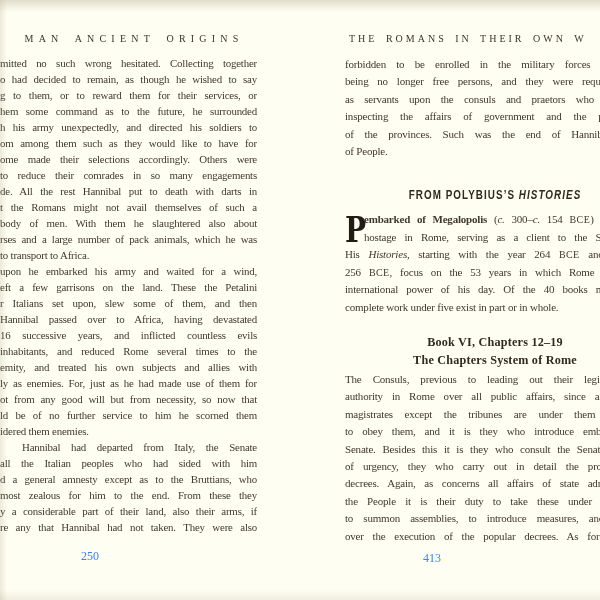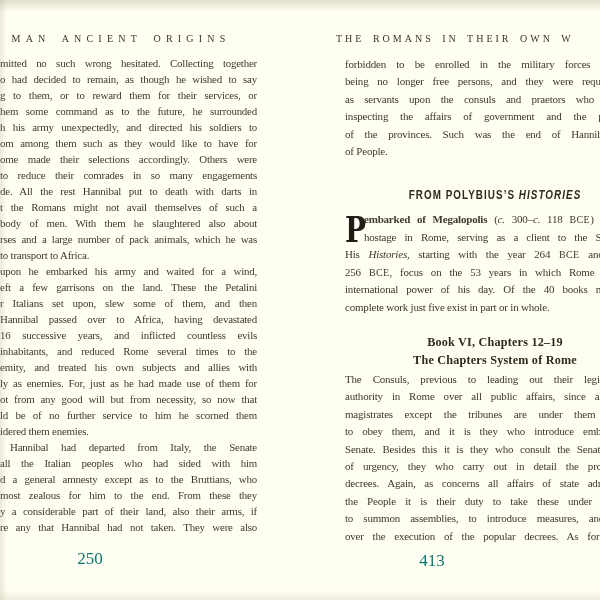--- a/index.html
+++ b/index.html
@@ -10,29 +10,29 @@
   }
   .shade-top{position:absolute;left:0;top:0;width:600px;height:12px;
     background:linear-gradient(rgba(150,140,110,0.28),rgba(150,140,110,0));pointer-events:none;}
   .shade-bottom{position:absolute;left:0;bottom:0;width:600px;height:10px;
     background:linear-gradient(rgba(150,140,110,0),rgba(150,140,110,0.15));pointer-events:none;}
   .shade-left{position:absolute;left:0;top:0;width:7px;height:600px;
     background:linear-gradient(90deg,rgba(150,140,110,0.18),rgba(150,140,110,0));pointer-events:none;}
 
   .runhead{
     position:absolute;top:33px;font-size:10px;color:#3a352c;
-    white-space:nowrap;font-family:"Liberation Serif",serif;
+    white-space:nowrap;font-family:"Liberation Serif",serif;padding-left:13px;
   }
   #left-header{left:0;width:242px;text-align:center;letter-spacing:5.2px;word-spacing:4px;}
   #right-header{left:336px;letter-spacing:3px;word-spacing:3px;}
 
   .line{height:16px;line-height:16px;font-size:10.9px;letter-spacing:-0.2px;overflow:hidden;}
   .just .line{text-align:justify;text-align-last:justify;}
   .just .line.end{text-align-last:left;}
-  .line.ind{text-indent:10px;}
+  .line.ind{text-indent:10px;padding-left:12px;}
   .line.pad{padding-left:19px;}
   .center .line{text-align:center;text-align-last:center;}
 
   #left-col{position:absolute;left:0;top:55px;width:257px;}
 
   #right-para1{position:absolute;left:345px;top:56px;width:272px;}
   #right-para1 .line{height:17.4px;line-height:17.4px;font-size:11px;}
 
   #section-head{position:absolute;left:345px;top:187px;width:300px;
     font-family:"Liberation Sans",sans-serif;font-weight:bold;color:#2e2820;
@@ -46,21 +46,21 @@
   #right-intro{position:absolute;left:345px;top:211px;width:272px;}
   #right-intro .line{height:17.6px;line-height:17.6px;font-size:11px;}
 
   #chapter-head{position:absolute;left:345px;top:333px;width:300px;
     font-weight:bold;color:#2f2a22;}
   #chapter-head .line{height:18px;line-height:18px;font-size:12.2px;letter-spacing:0.2px;}
 
   #right-para2{position:absolute;left:345px;top:371px;width:272px;}
   #right-para2 .line{height:17.4px;line-height:17.4px;font-size:11px;}
 
-  .pagenum{position:absolute;font-size:17px;color:#0f766e;text-align:center;}
+  .pagenum{position:absolute;font-size:12px;color:#3b82f6;text-align:center;}
   #pn-left{left:66px;top:549px;width:48px;}
   #pn-right{left:408px;top:551px;width:48px;}
 
   .b{font-weight:bold;}
   .i{font-style:italic;}
   .sc{font-size:10px;letter-spacing:0.4px;}
 </style>
 </head>
 <body>
 
@@ -110,26 +110,26 @@
         <div class="line"><span>as servants upon the consuls and praetors who we</span></div>
         <div class="line"><span>inspecting the affairs of government and the publ</span></div>
         <div class="line"><span>of the provinces. Such was the end of Hannibal’s</span></div>
         <div class="line end"><span>of People.</span></div>
       </div>
     <div id="section-head" class="center">
         <div class="line"><span>FROM POLYBIUS’S </span><span class="i">HISTORIES</span></div>
       </div>
     <div id="dropcap">P</div>
     <div id="right-intro" class="just">
-        <div class="line pad"><span class="b">embarked of Megalopolis</span><span> (</span><span class="i">c.</span><span> 300–</span><span class="i">c.</span><span> 118 </span><span class="sc">BCE</span><span>) was</span></div>
+        <div class="line pad"><span class="b">embarked of Megalopolis</span><span> (</span><span class="i">c.</span><span> 300–</span><span class="i">c.</span><span> 154 </span><span class="sc">BCE</span><span>) was</span></div>
         <div class="line pad"><span>hostage in Rome, serving as a client to the Scipi</span></div>
         <div class="line"><span>His </span><span class="i">Histories</span><span>, starting with the year 264 </span><span class="sc">BCE</span><span> and e</span></div>
         <div class="line"><span>256 </span><span class="sc">BCE</span><span>, focus on the 53 years in which Rome bec</span></div>
         <div class="line"><span>international power of his day. Of the 40 books maki</span></div>
-        <div class="line end"><span>complete work just five exist in part or in whole.</span></div>
+        <div class="line end"><span>complete work under five exist in part or in whole.</span></div>
       </div>
     <div id="chapter-head" class="center">
         <div class="line"><span>Book VI, Chapters 12–19</span></div>
         <div class="line"><span>The Chapters System of Rome</span></div>
       </div>
     <div id="right-para2" class="just">
         <div class="line"><span>The Consuls, previous to leading out their legions,</span></div>
         <div class="line"><span>authority in Rome over all public affairs, since all t</span></div>
         <div class="line"><span>magistrates except the tribunes are under them an</span></div>
         <div class="line"><span>to obey them, and it is they who introduce embassi</span></div>

